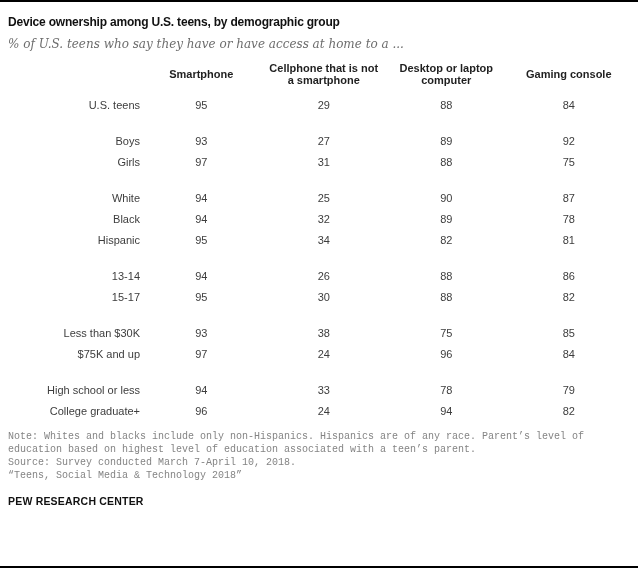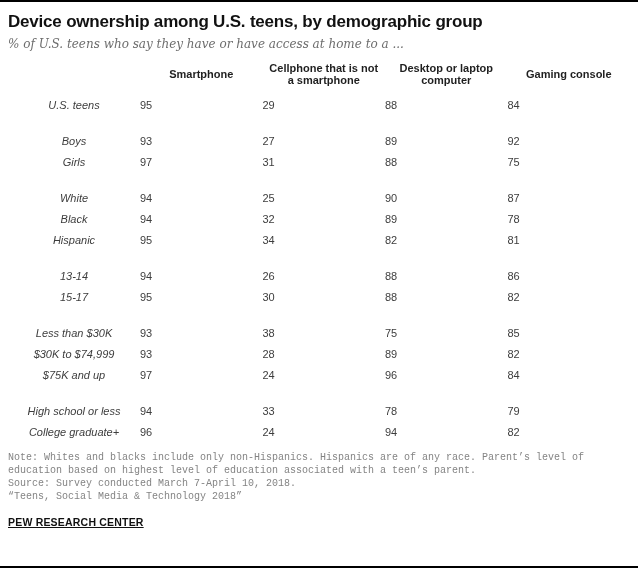--- a/index.html
+++ b/index.html
@@ -9,21 +9,21 @@
     height: 571px;
     box-sizing: border-box;
     background: #ffffff;
     font-family: "Liberation Sans", sans-serif;
     overflow: hidden;
   }
   .rule { height: 2px; background: #000000; width: 638px; }
   .rule-bottom { position: absolute; left: 0; bottom: 3px; }
   .inner { padding: 0 8px; }
   .title {
-    font-size: 17px;
+    font-size: 12px;
     font-weight: bold;
     color: #111111;
     letter-spacing: -0.2px;
     margin: 10px 0 5px 0;
     line-height: 20px;
   }
   .subtitle {
     font-family: "DejaVu Serif", serif;
     font-style: italic;
     font-size: 12px;
@@ -43,41 +43,40 @@
     font-weight: bold;
     color: #1f1f1f;
     text-align: center;
     vertical-align: middle;
     font-size: 11px;
     line-height: 12px;
     padding: 2px 4px 8px 4px;
   }
   table.device-table th.label-head { text-align: left; padding-left: 0; }
   table.device-table td { height: 21px; vertical-align: middle; padding: 0; }
-  table.device-table td.row-label { text-align: center; color: #3d3d3d; font-style: italic; }
-  table.device-table td.value { }
+  table.device-table td.row-label { text-align: right; color: #3d3d3d; }
+  table.device-table td.value { text-align: center; }
   table.device-table tr.spacer td { height: 15px; }
   table.device-table td.section-label {
     font-style: italic;
     color: #4a4a4a;
   }
   .footer {
     margin-top: 9px;
     font-size: 10px;
     line-height: 13px;
     color: #848484;
   }
   .footer .line { margin: 0; font-family: Liberation Mono, monospace; }
   .brand {
     margin-top: 13px;
     font-size: 10.5px;
     font-weight: bold;
     color: #111111;
     letter-spacing: 0.2px;
-    text-decoration: underline;
   }
 </style>
 </head>
 <body>
 
 <div class="page">
   <div class="rule"></div>
   <div class="inner">
     <h1 class="title">Device ownership among U.S. teens, by demographic group</h1>
     <p class="subtitle">% of U.S. teens who say they have or have access at home to a ...</p>
@@ -169,27 +168,20 @@
             <td colspan="5"></td>
           </tr>
           <tr>
             <td class="row-label">Less than $30K</td>
             <td class="value">93</td>
             <td class="value">38</td>
             <td class="value">75</td>
             <td class="value">85</td>
           </tr>
           <tr>
-            <td class="row-label">$30K to $74,999</td>
-            <td class="value">93</td>
-            <td class="value">28</td>
-            <td class="value">89</td>
-            <td class="value">82</td>
-          </tr>
-          <tr>
             <td class="row-label">$75K and up</td>
             <td class="value">97</td>
             <td class="value">24</td>
             <td class="value">96</td>
             <td class="value">84</td>
           </tr>
           <tr class="spacer">
             <td colspan="5"></td>
           </tr>
           <tr>

